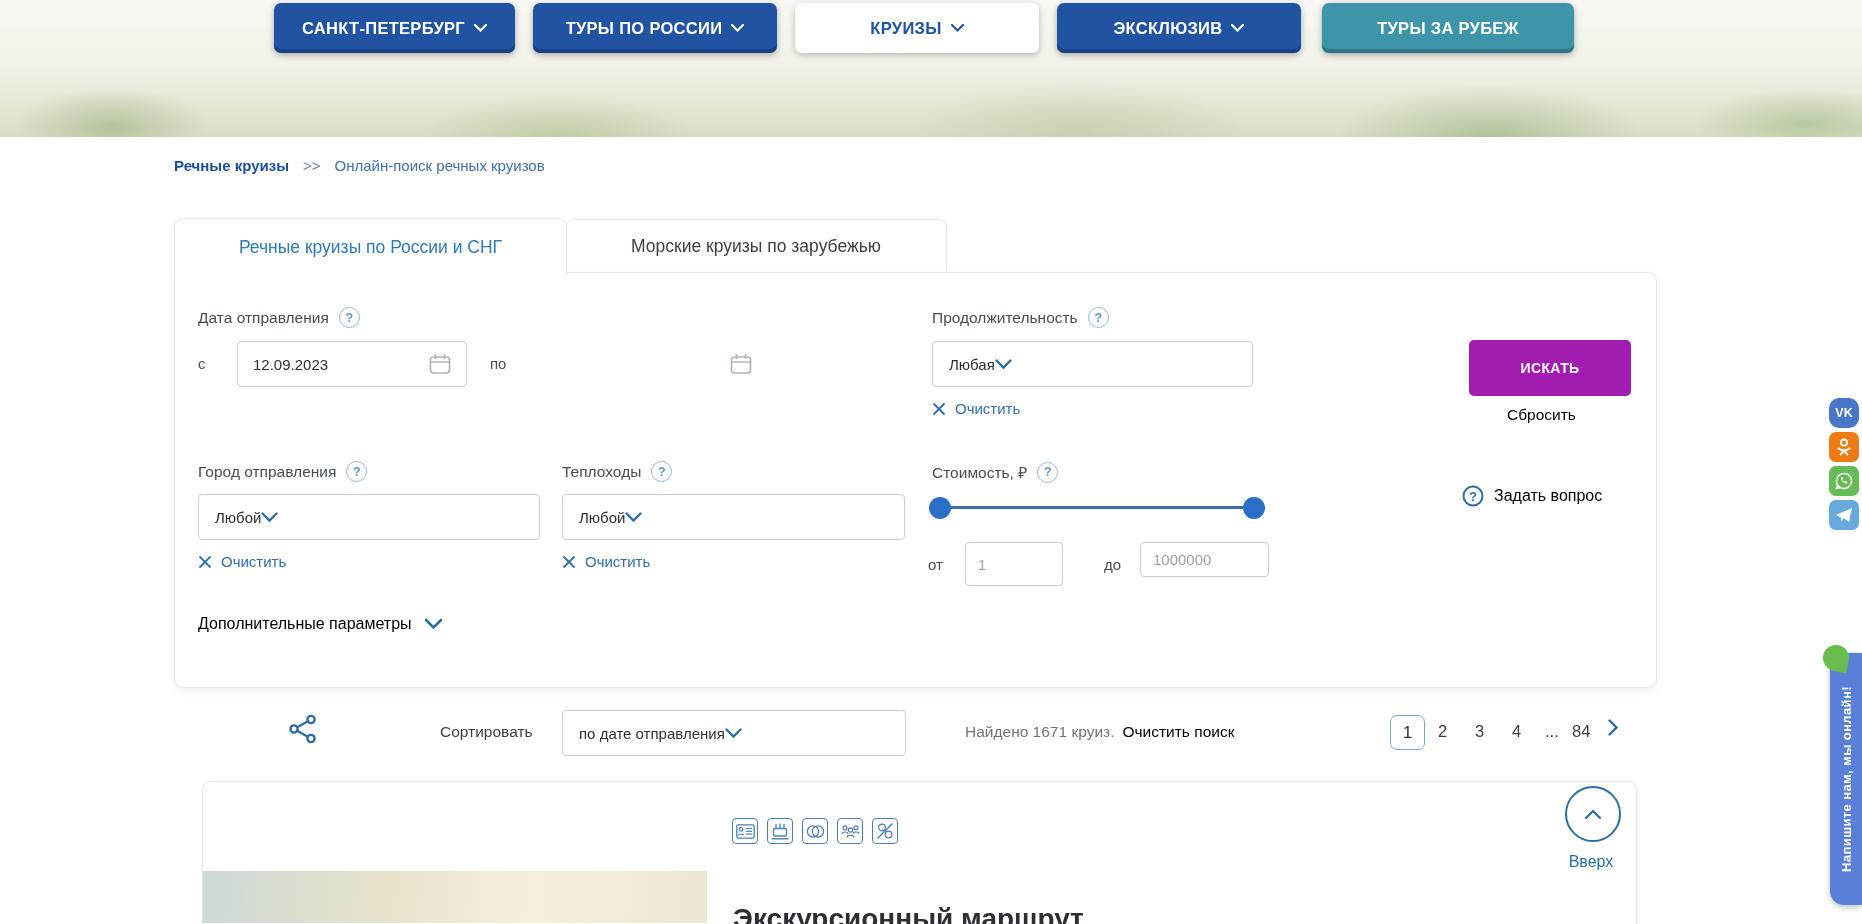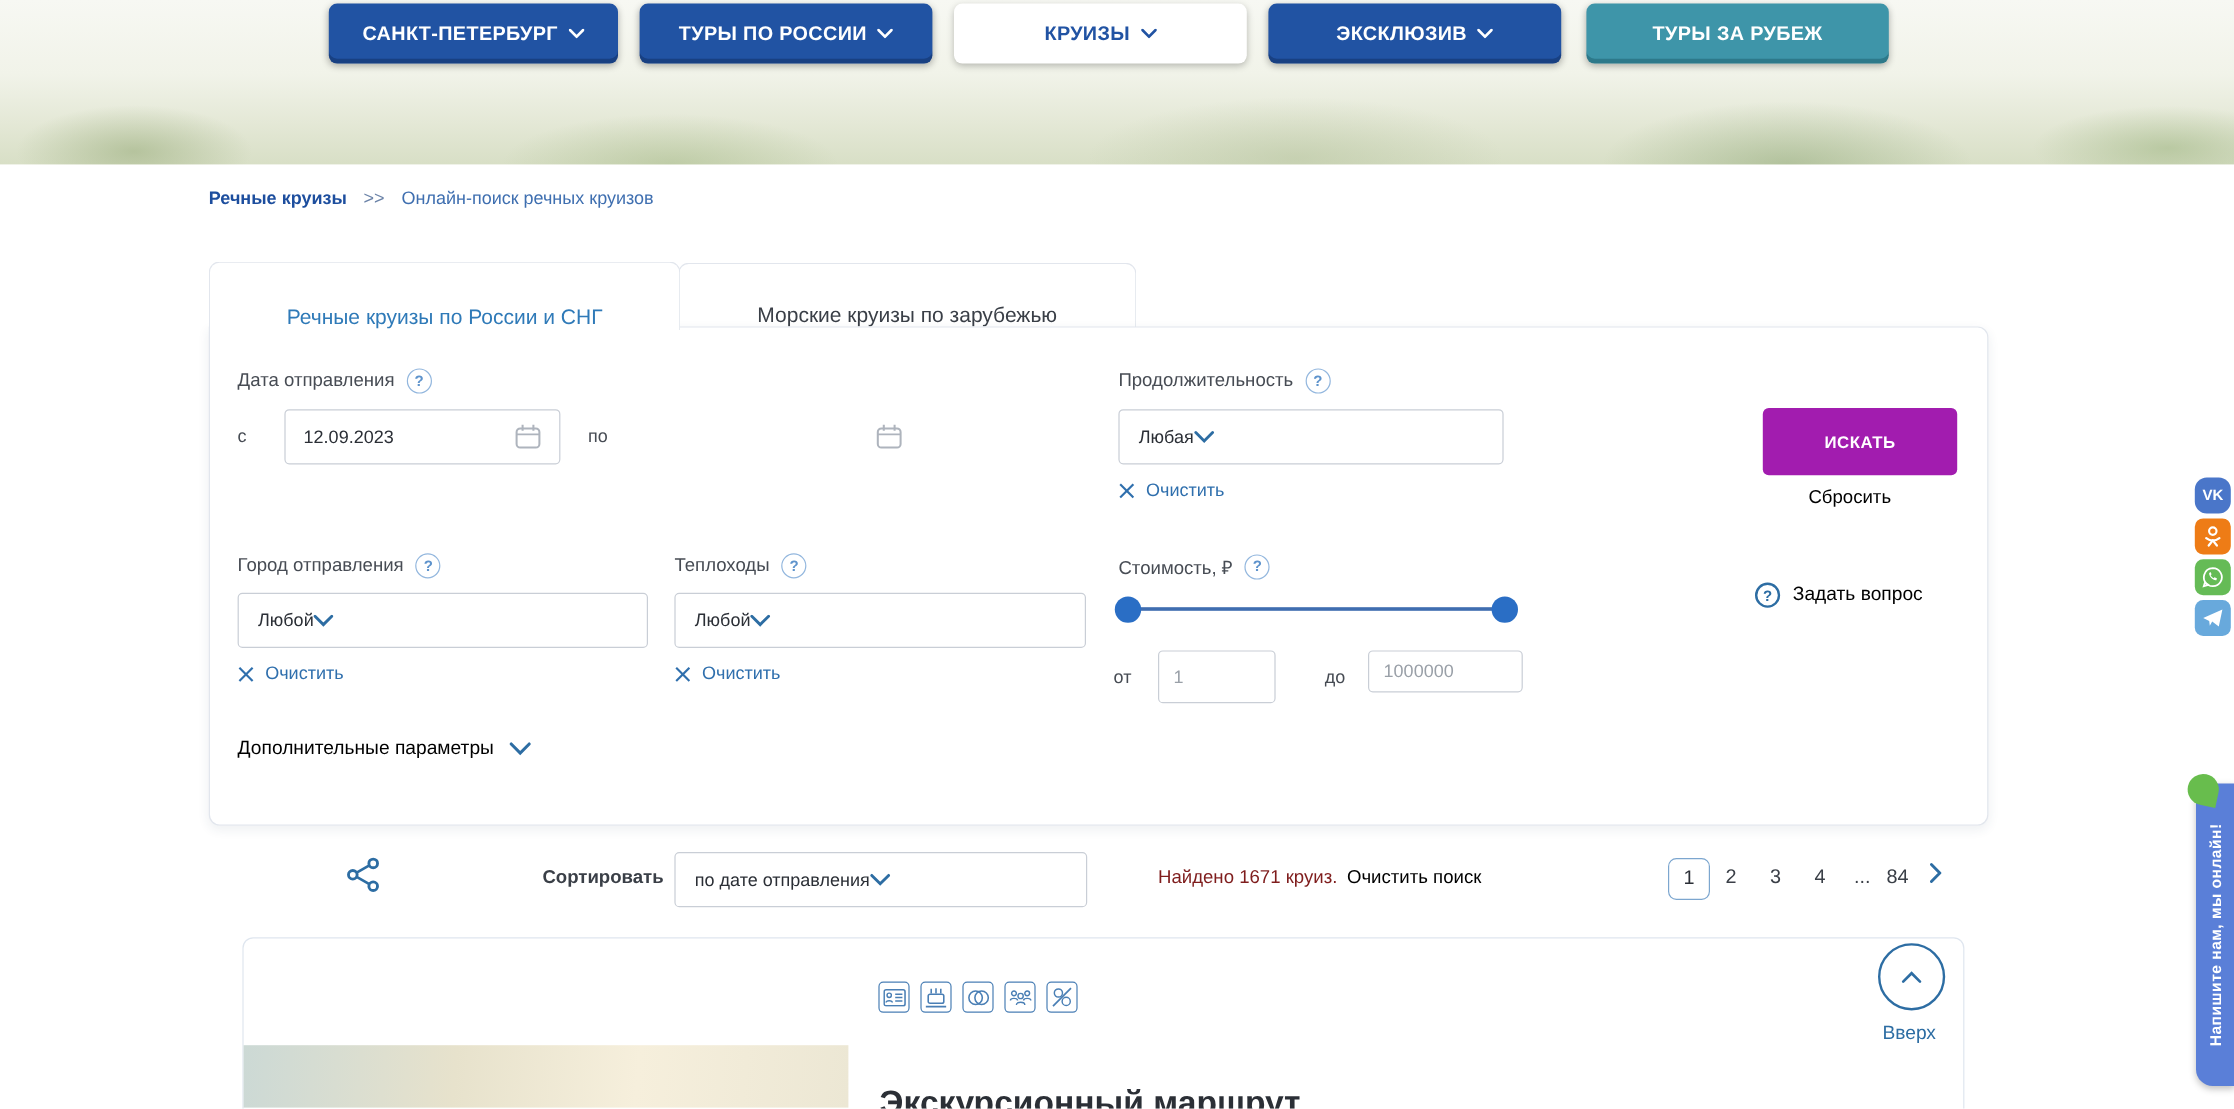--- a/index.html
+++ b/index.html
@@ -25,21 +25,21 @@
   .navbtn.teal{background:#3e95a9;box-shadow:inset 0 -4px 0 rgba(5,55,65,.3),0 2px 6px rgba(0,0,0,.3);}
 
   
   .crumb{display:flex;align-items:center;gap:14px;font-size:15px;}
   .crumb .home{color:#1d4e9e;font-weight:bold;cursor:pointer;}
   .crumb .sep{color:#6b83a8;}
   .crumb .cur{color:#3f6fb0;}
 
   
   .tab{position:absolute;background:#fff;border:1px solid #e2e6ed;border-bottom:none;border-radius:9px 9px 0 0;
-    display:flex;align-items:flex-end;justify-content:center;font-size:17.5px;cursor:pointer;}
+    display:flex;align-items:center;justify-content:center;font-size:17.5px;cursor:pointer;}
   .tab.active{color:#2f7ab8;z-index:3;}
   .tab.idle{color:#3a3f47;z-index:1;}
   .panel{left:174px;top:272px;width:1481px;height:414px;background:#fff;border:1px solid #e2e6ed;border-radius:0 9px 9px 9px;
     box-shadow:0 3px 9px rgba(40,60,90,.08);z-index:2;}
 
   .flabel{position:absolute;display:flex;align-items:center;gap:10px;font-size:15.5px;color:#474c54;z-index:4;}
   .help{width:19px;height:19px;border:1.6px solid #93b7de;border-radius:50%;color:#5e93cc;font-size:12.5px;font-weight:bold;
     display:flex;align-items:center;justify-content:center;cursor:pointer;}
   .tinylabel{position:absolute;font-size:15px;color:#474c54;z-index:4;}
   input.fld{position:absolute;background:#fff;border:1px solid #c9ced6;border-radius:4px;font-size:15px;color:#2b2f36;
@@ -244,29 +244,29 @@
 
   <span class="abs" style="left:287px;top:713px;z-index:2;">
     <svg width="32" height="32" viewBox="0 0 32 32">
       <circle cx="7" cy="16" r="3.6" fill="none" stroke="#2d6da3" stroke-width="2.4"></circle>
       <circle cx="24" cy="6.5" r="3.6" fill="none" stroke="#2d6da3" stroke-width="2.4"></circle>
       <circle cx="24" cy="25.5" r="3.6" fill="none" stroke="#2d6da3" stroke-width="2.4"></circle>
       <line x1="10.2" y1="14.2" x2="20.8" y2="8.2" stroke="#2d6da3" stroke-width="2.2"></line>
       <line x1="10.2" y1="17.8" x2="20.8" y2="23.8" stroke="#2d6da3" stroke-width="2.2"></line>
     </svg>
   </span>
-  <span class="sortlabel" style="left:452px;top:723px;font-weight:bold;">Сортировать</span>
+  <span class="sortlabel" style="left:440px;top:723px;">Сортировать</span>
   <div class="selectbox" style="left:562px;top:710px;width:344px;height:46px;z-index:2;">
     <span>по дате отправления</span>
     <svg width="17" height="11" viewBox="0 0 17 11">
         <polyline points="1.5,1.5 8.5,8.5 15.5,1.5" fill="none" stroke="#2d6da3" stroke-width="2.4" stroke-linecap="round"></polyline>
       </svg>
   </div>
   <div class="abs" style="left:965px;top:723px;display:flex;gap:8px;font-size:15.5px;z-index:2;">
-    <span style="color:#7f1d1d;">Найдено 1671 круиз.</span>
+    <span style="color:#737373;">Найдено 1671 круиз.</span>
     <span class="bluelink">Очистить поиск</span>
   </div>
 
   <div class="pagecur">1</div>
   <span class="pagenum" style="left:1438px;top:722px;">2</span>
   <span class="pagenum" style="left:1475px;top:722px;">3</span>
   <span class="pagenum" style="left:1512px;top:722px;">4</span>
   <span class="pagenum" style="left:1545px;top:722px;cursor:default;">...</span>
   <span class="pagenum" style="left:1572px;top:722px;">84</span>
   <span class="abs" style="left:1608px;top:719px;z-index:2;">

